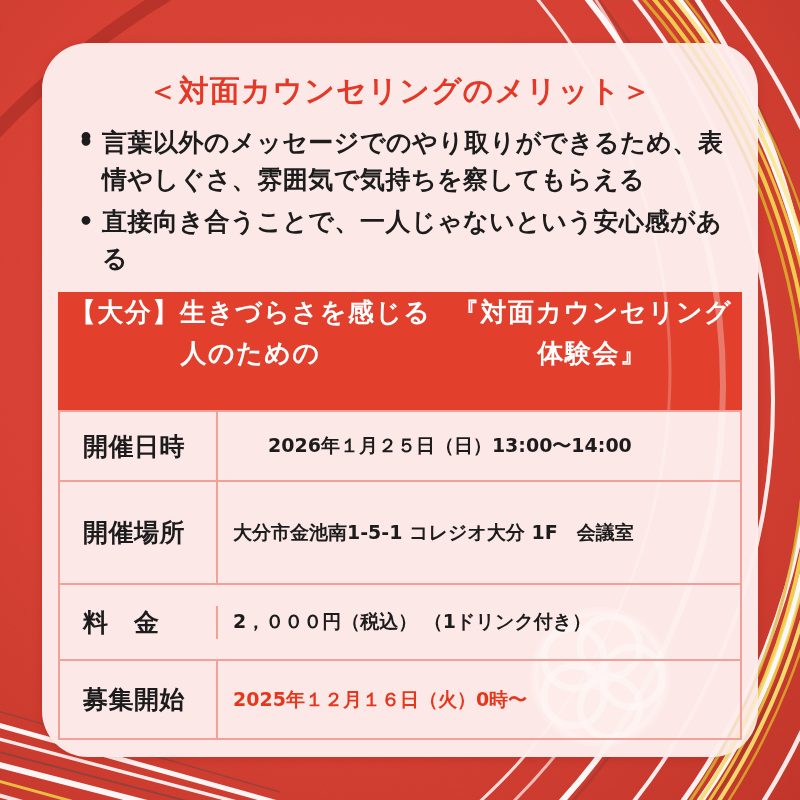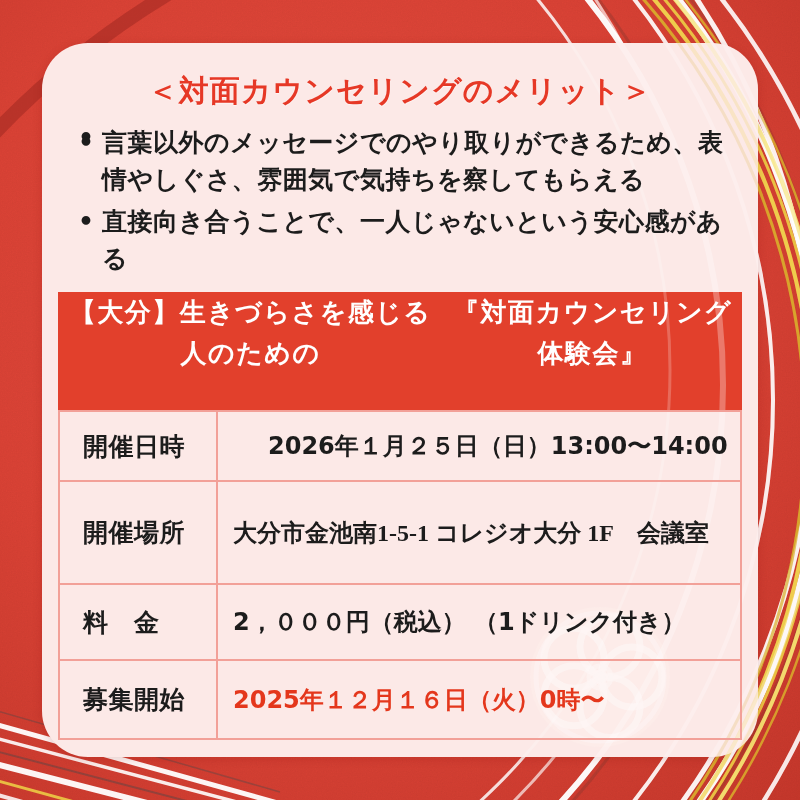--- a/index.html
+++ b/index.html
@@ -79,37 +79,37 @@
     line-height: 41px; letter-spacing: 1.5px;
   }
   .event-table .rows {
     height: 330px;
     border: 2px solid var(--border-pink);
     display: flex; flex-direction: column;
   }
   .event-table .row { display: flex; flex: 0 0 auto; }
   .event-table .row + .row { border-top: 2px solid var(--border-pink); }
   .event-table .row:nth-child(1) { height: 68px; gap: 35px; }
-  .event-table .row:nth-child(2) { height: 103px; font-family: Liberation Serif, serif; }
-  .event-table .row:nth-child(3) { height: 76px; }
+  .event-table .row:nth-child(2) { height: 103px; }
+  .event-table .row:nth-child(3) { height: 76px; align-items: center; }
   .event-table .row:nth-child(4) { flex: 1 1 auto; }
   .event-table .cell-label {
     width: 158px; flex: 0 0 158px;
     border-right: 2px solid var(--border-pink);
     display: flex; align-items: center;
     padding-left: 23px;
     font-size: 25px; font-weight: bold; color: var(--text-black);
     letter-spacing: 0.5px;
     white-space: pre;
   }
   .event-table .cell-value {
     flex: 1 1 auto;
     display: flex; align-items: center;
     padding-left: 15px; padding-right: 6px;
-    font-size: 24px; font-weight: bold; color: var(--text-black);
+    font-size: 19px; font-weight: bold; color: var(--text-black);
     letter-spacing: 0px;
     white-space: nowrap;
   }
   .event-table .cell-value.highlight { color: var(--accent-red); }
 </style>
 </head>
 <body>
 
 <div id="canvas">
 

